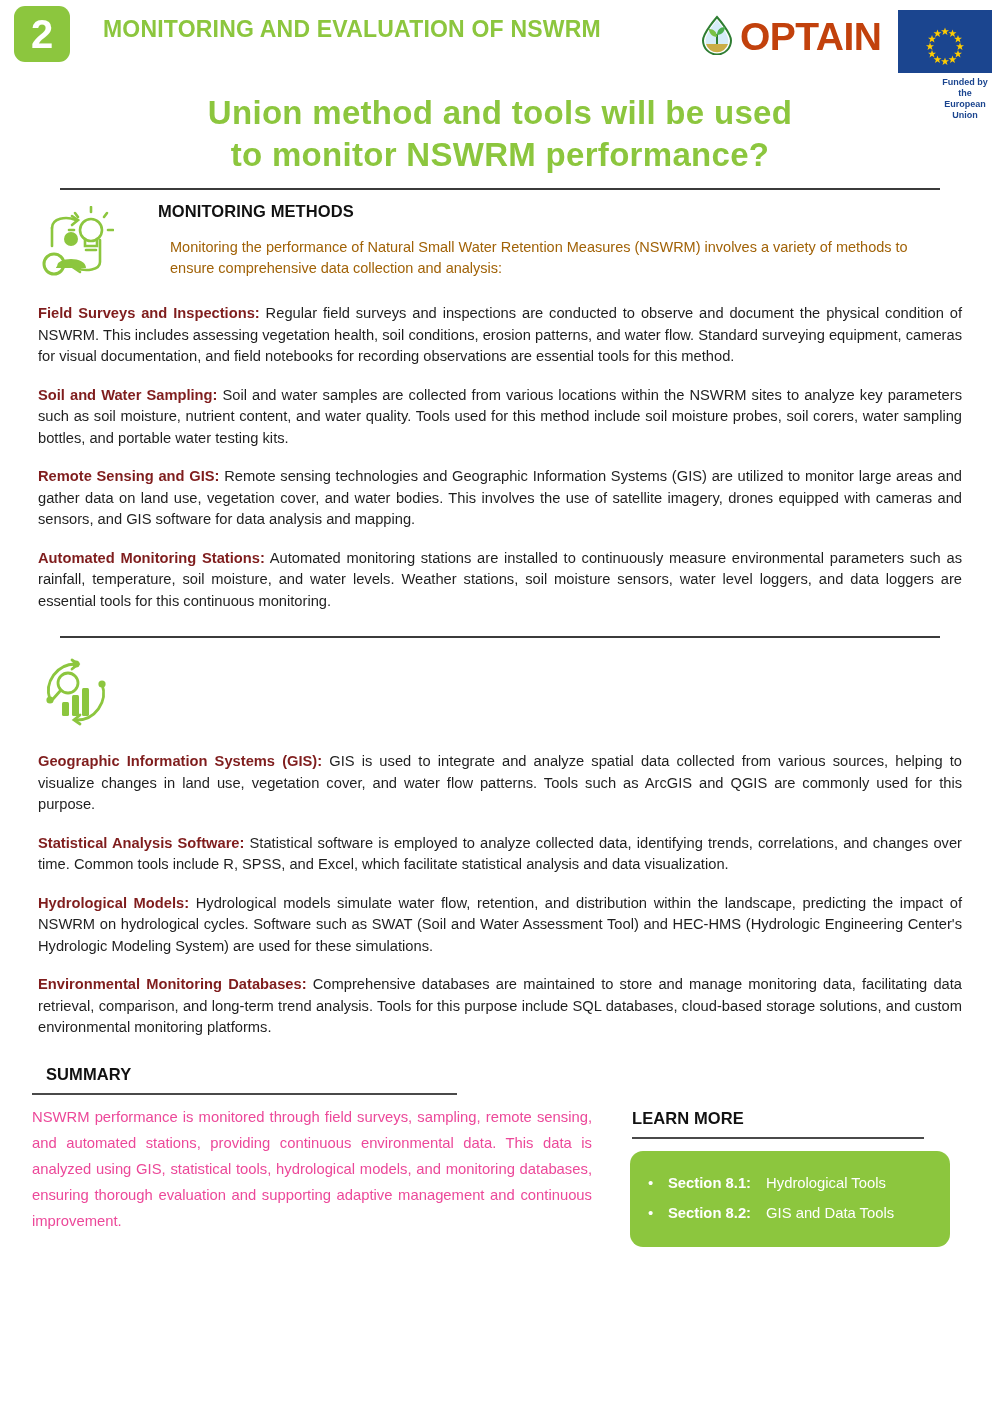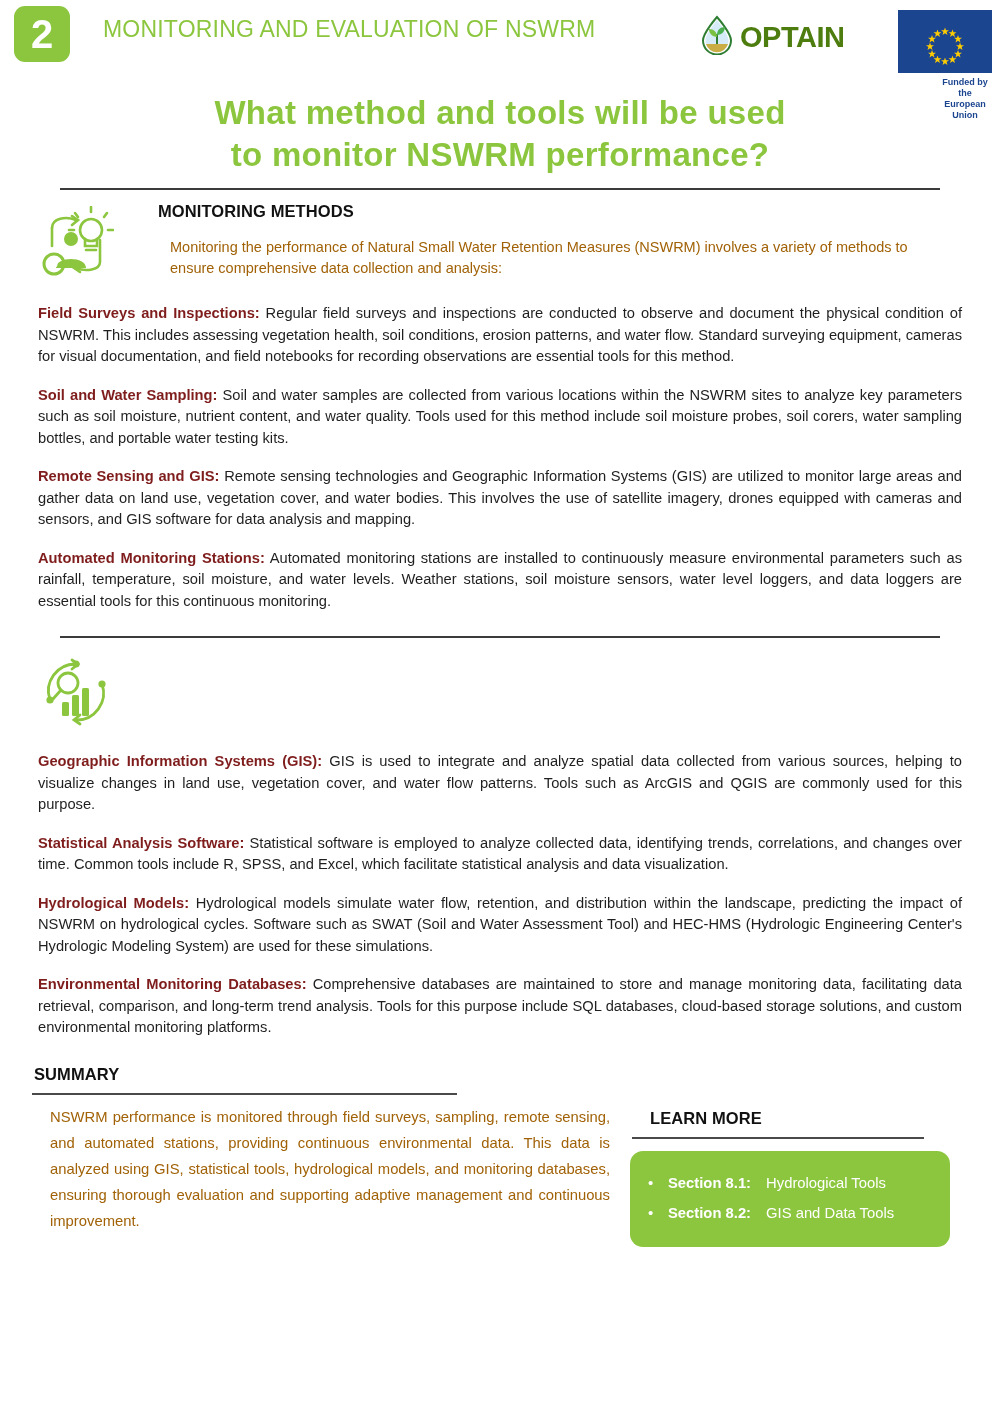--- a/index.html
+++ b/index.html
@@ -42,37 +42,37 @@
     font-weight: bold;
     line-height: 56px;
     text-align: center;
     font-family: "Liberation Sans", sans-serif;
   }
   .chapter-title {
     position: absolute;
     left: 103px;
     top: 16px;
     font-size: 23px;
-    font-weight: normal;
+    font-weight: bold;
     color: #8CC63E;
     letter-spacing: 0.2px;
     font-family: "Liberation Sans", sans-serif;
   }
   .optain-logo {
     position: absolute;
     left: 700px;
     top: 15px;
     display: flex;
     align-items: center;
     gap: 6px;
   }
   .optain-word {
-    font-size: 29px;
-    font-weight: bold;
-    color: #4d7c0f;
+    font-size: 39px;
+    font-weight: bold;
+    color: #c2410c;
     letter-spacing: -0.5px;
     font-family: "Liberation Sans", sans-serif;
   }
   .eu-block {
     position: absolute;
     left: 898px;
     top: 10px;
     width: 94px;
     text-align: center;
   }
@@ -175,48 +175,48 @@
     margin-top: 26px;
     gap: 40px;
   }
   .summary-col {
     width: 560px;
   }
   .summary-title {
     font-size: 16.5px;
     font-weight: bold;
     color: #111111;
-    margin-left: 4px;
+    margin-left: 16px;
     letter-spacing: 0.1px;
     font-family: "Liberation Sans", sans-serif;
   }
   .summary-rule {
     height: 2px;
     background: #4a4a4a;
     margin: 9px 0 9px 2px;
     width: 425px;
   }
   .summary-text {
     font-size: 14.8px;
     line-height: 26px;
     text-align: justify;
-    color: #a16207;
-    margin-left: 20px;
+    color: #ec4899;
+    margin-left: 2px;
     width: 560px;
     font-family: "Liberation Sans", sans-serif;
   }
   .learn-col {
     width: 340px;
     padding-top: 44px;
   }
   .learn-title {
     font-size: 16.5px;
     font-weight: bold;
     color: #111111;
-    margin-left: 20px;
+    margin-left: 2px;
     letter-spacing: 0.1px;
     font-family: "Liberation Sans", sans-serif;
   }
   .learn-rule {
     height: 2px;
     background: #4a4a4a;
     margin: 9px 0 12px 2px;
     width: 292px;
   }
   .learn-box {
@@ -290,21 +290,21 @@
         </svg>
       </div>
       <div class="eu-caption">
         <div>Funded by</div>
         <div>the European Union</div>
       </div>
     </div>
   </div>
 
   <div class="main-title">
-    <div>What method and tools will be used</div>
+    <div>Union method and tools will be used</div>
     <div>to monitor NSWRM performance?</div>
   </div>
   <div class="rule-full"></div>
 
   <div class="section">
     <div class="section-head">
       <div class="sec-icon">
         <svg width="76" height="76" viewBox="0 0 76 76">
           <g stroke="#8CC63E" stroke-width="2.6" fill="none" stroke-linecap="round">
             <path d="M14 22 C14 12 28 10 38 14"></path>

